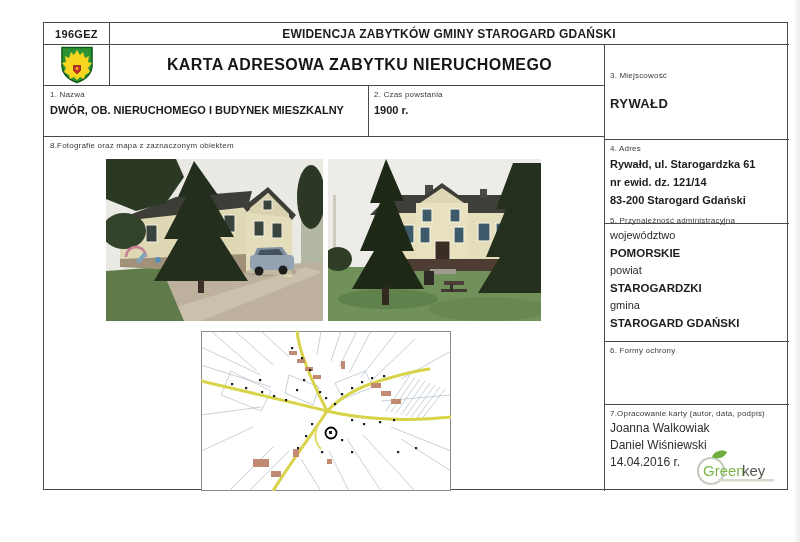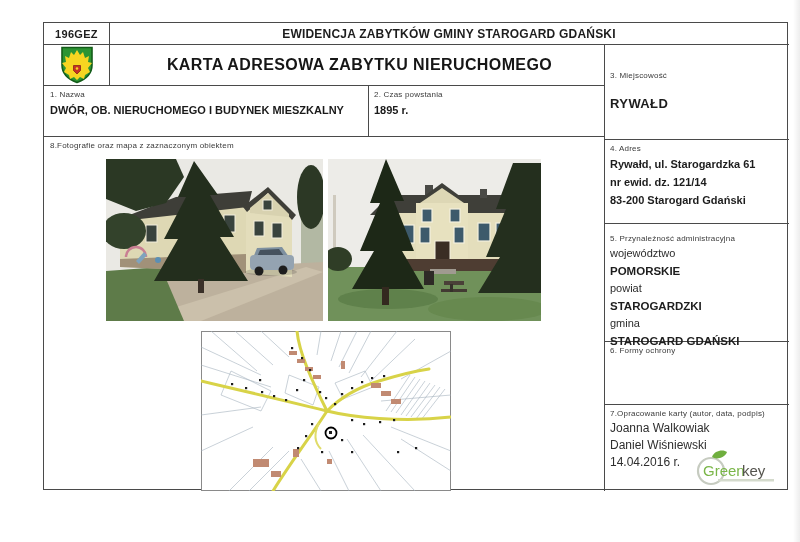--- a/index.html
+++ b/index.html
@@ -69,21 +69,21 @@
     </span>
   </div>
   <div class="cell center cardtitle" style="left:65px;top:21px;width:495px;height:41px;">KARTA ADRESOWA ZABYTKU NIERUCHOMEGO</div>
 
   <div class="cell pad" style="left:0;top:62px;width:324px;height:51px;">
     <div class="lbl">1. Nazwa</div>
     <div class="val" style="margin-top:5px;">DWÓR, OB. NIERUCHOMEGO I BUDYNEK MIESZKALNY</div>
   </div>
   <div class="cell pad" style="left:324px;top:62px;width:236px;height:51px;">
     <div class="lbl">2. Czas powstania</div>
-    <div class="val" style="margin-top:5px;">1895 r.</div>
+    <div class="val" style="margin-top:5px;">1900 r.</div>
   </div>
 
   <div class="cell" style="left:0;top:113px;width:560px;height:355px;">
     <div class="lbl" style="padding:5px 6px 0 6px;">8.Fotografie oraz mapa z zaznaczonym obiektem</div>
 
     <div class="photo" style="left:62px;top:23px;width:217px;height:162px;">
       <svg width="217" height="162" viewBox="0 0 217 162" preserveAspectRatio="none">
         <rect width="217" height="162" fill="#eae9e4"></rect>
         <polygon points="195,45 217,38 217,110 195,108" fill="#9aa388" opacity="0.7"></polygon>
         <polygon points="0,115 217,103 217,162 0,162" fill="#bdb19d"></polygon>
@@ -273,21 +273,21 @@
     <div class="big-val">RYWAŁD</div>
   </div>
 
   <div class="cell pad" style="left:560px;top:116px;width:185px;height:84px;">
     <div class="lbl rc-label">4. Adres</div>
     <div class="addr-line">Rywałd, ul. Starogardzka 61</div>
     <div class="addr-line">nr ewid. dz. 121/14</div>
     <div class="addr-line">83-200 Starogard Gdański</div>
   </div>
 
-  <div class="cell pad" style="left:560px;top:206px;width:185px;height:118px;">
+  <div class="cell pad" style="left:560px;top:188px;width:185px;height:118px;">
     <div class="lbl rc-label">5. Przynależność administracyjna</div>
     <div class="admin-key">województwo</div>
     <div class="admin-val">POMORSKIE</div>
     <div class="admin-key">powiat</div>
     <div class="admin-val">STAROGARDZKI</div>
     <div class="admin-key">gmina</div>
     <div class="admin-val">STAROGARD GDAŃSKI</div>
   </div>
 
   <div class="cell pad" style="left:560px;top:318px;width:185px;height:63px;">

